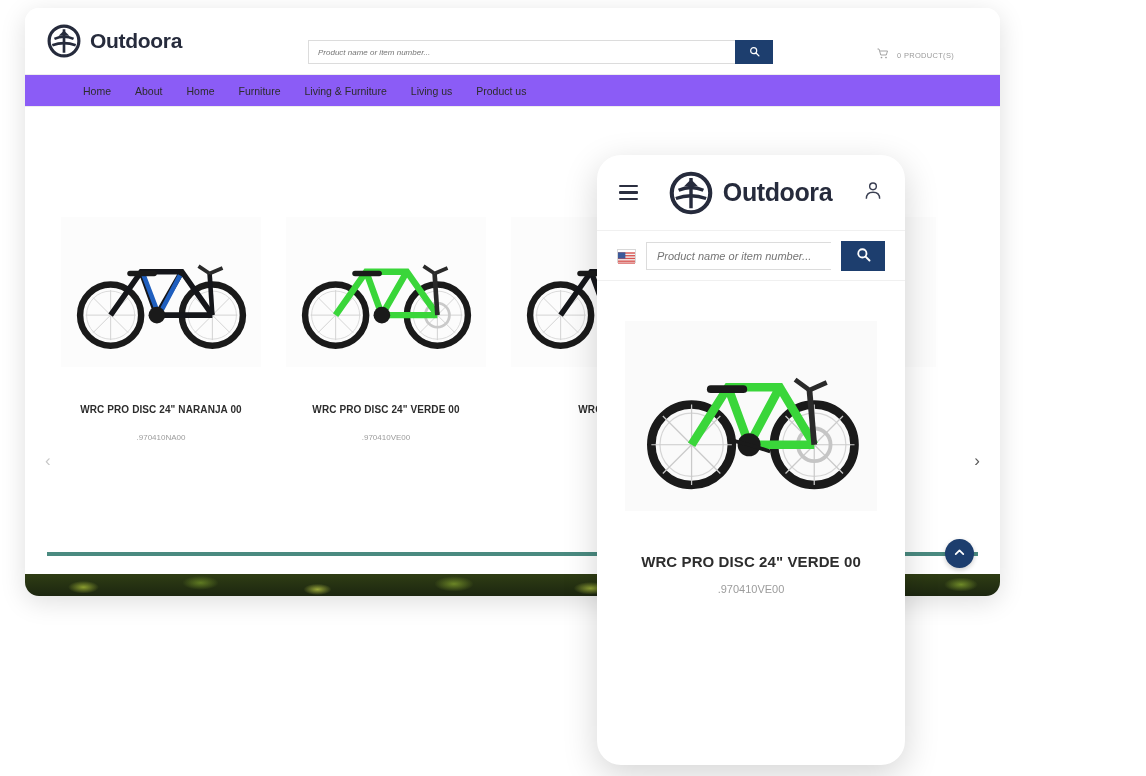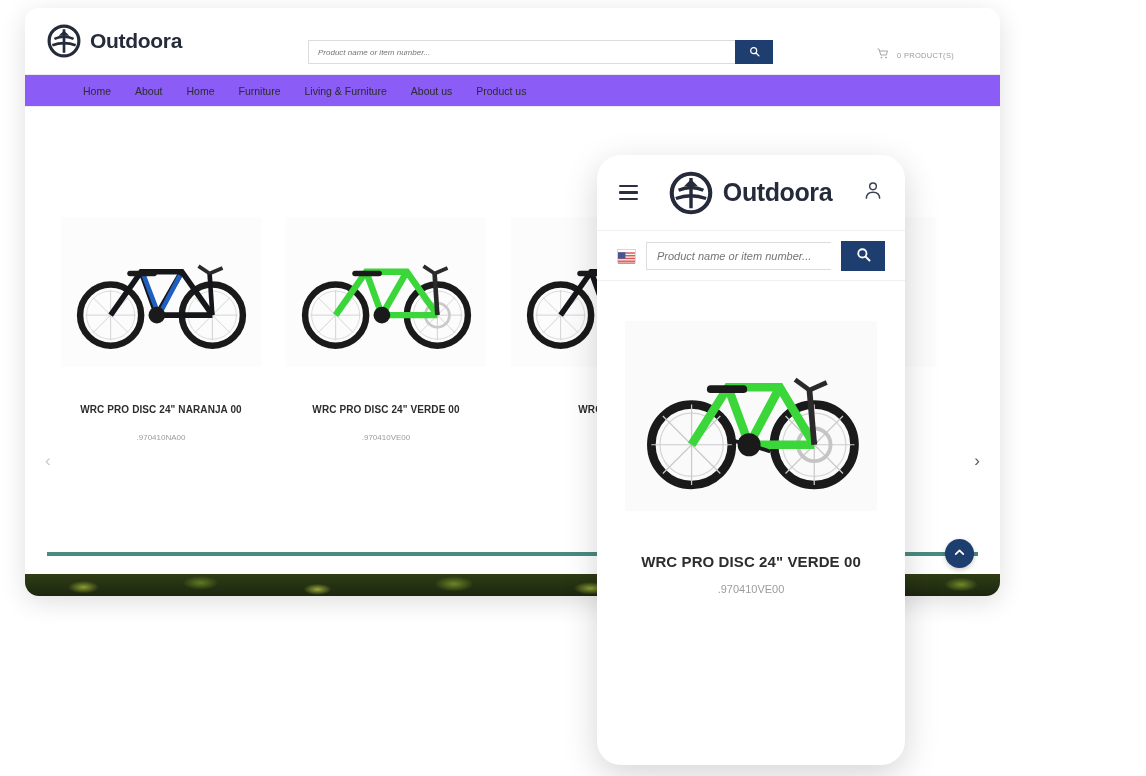--- a/index.html
+++ b/index.html
@@ -179,21 +179,21 @@
       <span class="cart-label">0 PRODUCT(S)</span>
     </div>
   </div>
 
   <nav class="d-nav">
     <a href="#">Home</a>
     <a href="#">About</a>
     <a href="#">Home</a>
     <a href="#">Furniture</a>
     <a href="#">Living &amp; Furniture</a>
-    <a href="#">About us</a>
+    <a href="#">Living us</a>
     <a href="#">Product us</a>
   </nav>
 
   <div class="carousel">
     <div class="c-arrow left">‹</div>
     <div class="c-arrow right">›</div>
 
     <div class="products">
 
       <div class="product">

